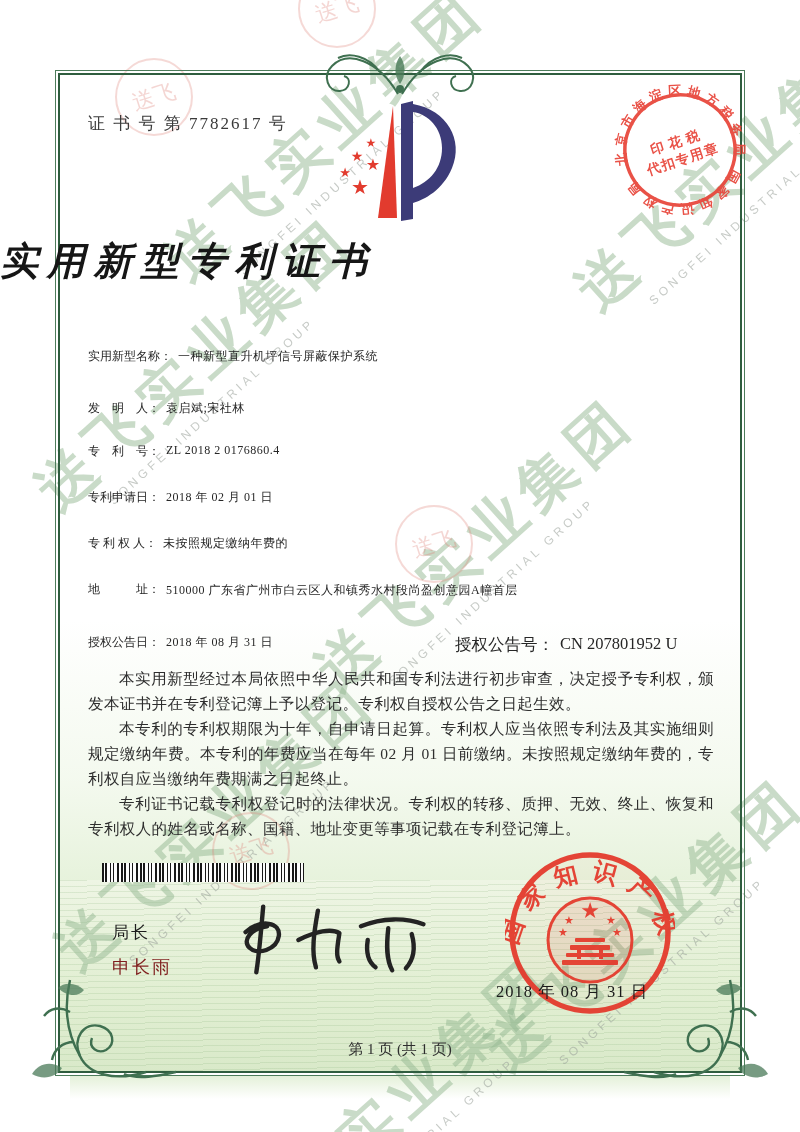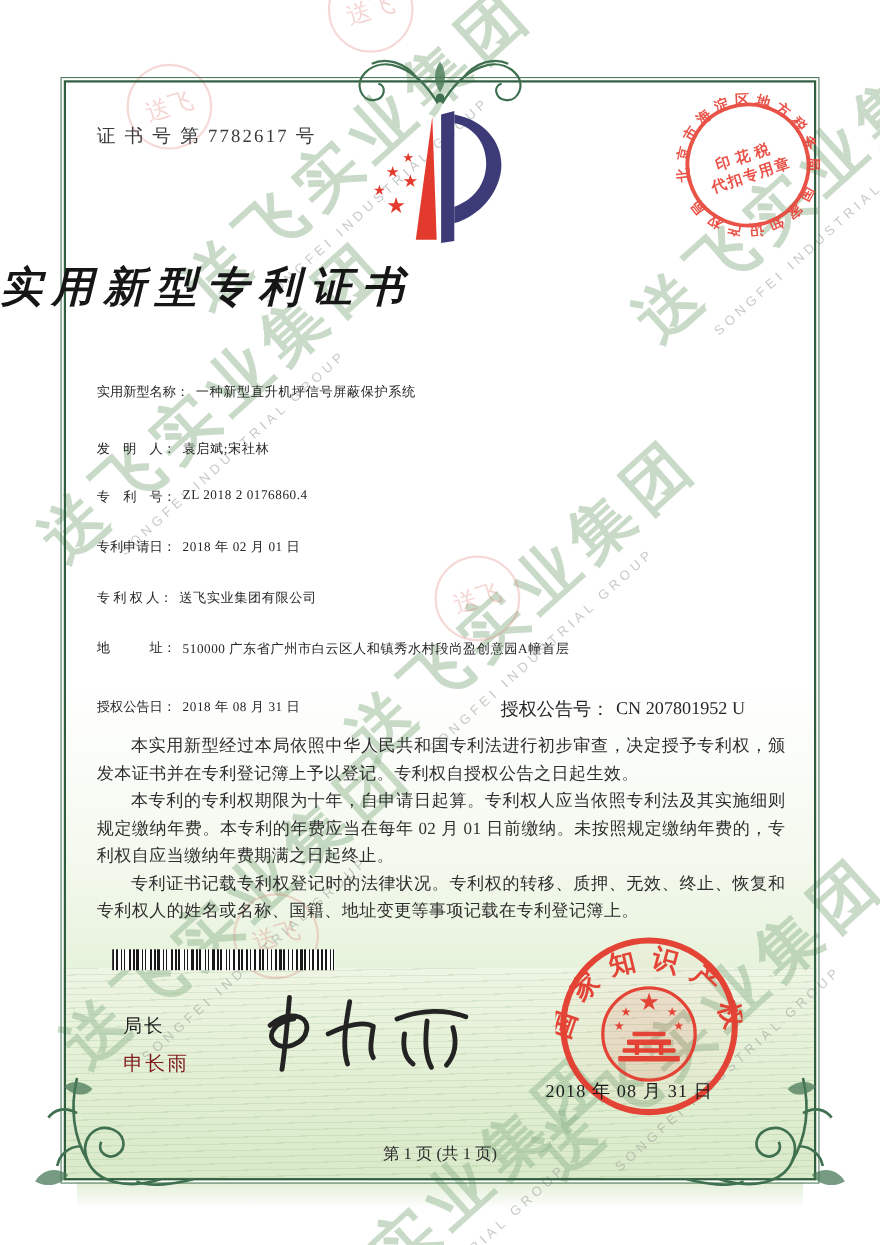--- a/index.html
+++ b/index.html
@@ -179,21 +179,21 @@
   <div class="row" style="top:443px">
     <span class="lab">专　利　号：</span>
     <span class="val">ZL 2018 2 0176860.4</span>
   </div>
   <div class="row" style="top:489px">
     <span class="lab">专利申请日：</span>
     <span class="val">2018 年 02 月 01 日</span>
   </div>
   <div class="row" style="top:535px">
     <span class="lab">专 利 权 人：</span>
-    <span class="val">送飞实业集团有限公司</span>
+    <span class="val">未按照规定缴纳年费的</span>
   </div>
   <div class="row" style="top:581px">
     <span class="lab">地　　　址：</span>
     <span class="val val-wrap">510000 广东省广州市白云区人和镇秀水村段尚盈创意园A幢首层</span>
   </div>
   <div class="row" style="top:634px">
     <span class="lab">授权公告日：</span>
     <span class="val">2018 年 08 月 31 日</span>
   </div>
   <div class="grant-no">

